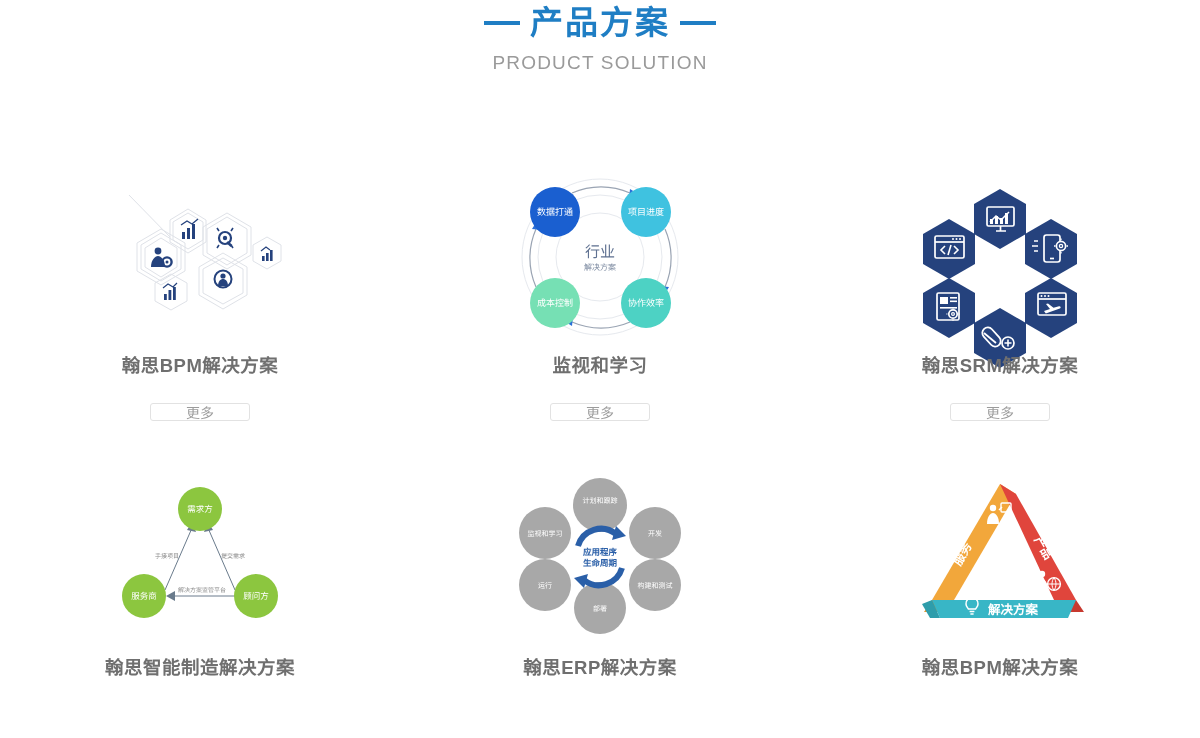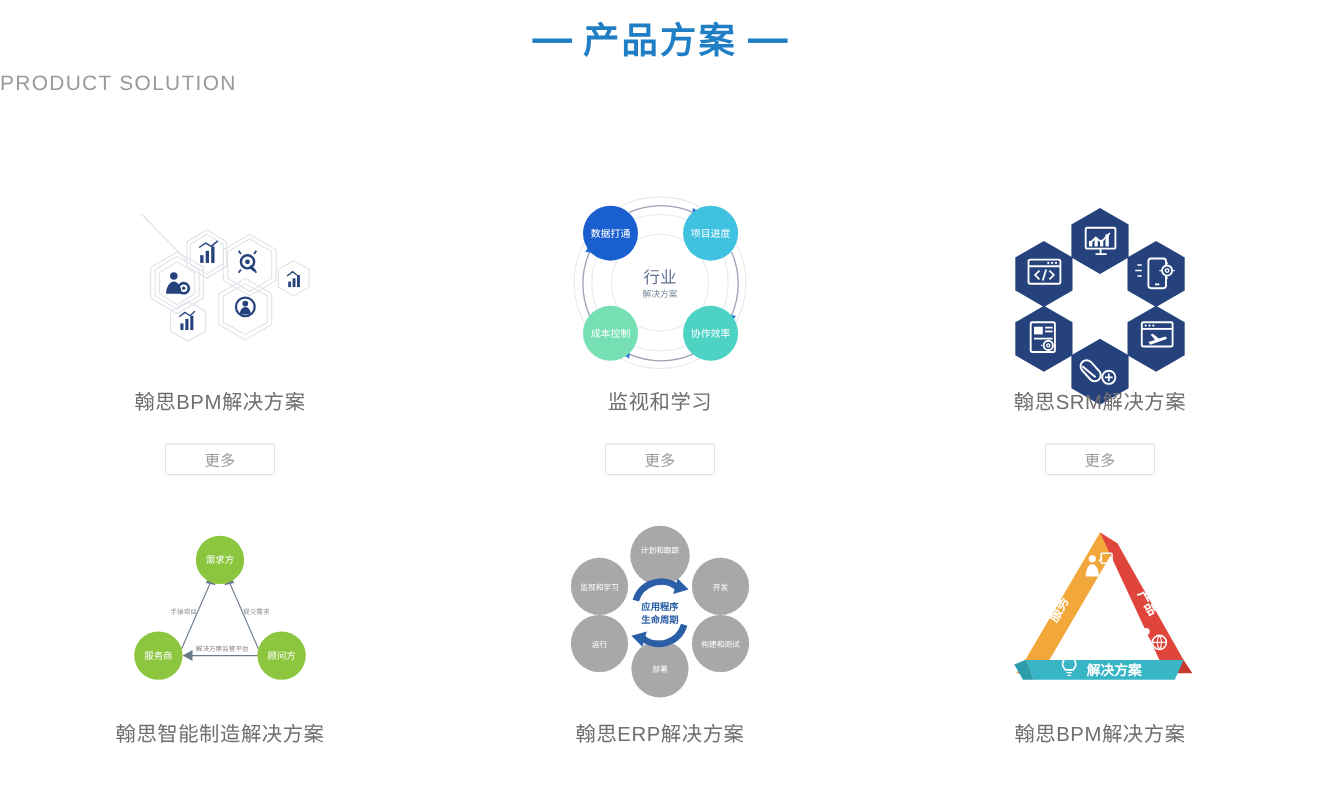--- a/index.html
+++ b/index.html
@@ -7,21 +7,21 @@
   html, body {
     margin: 0; padding: 0;
     width: 1200px; height: 738px;
     background: #ffffff;
     font-family: "Liberation Sans", "DejaVu Sans", sans-serif;
     overflow: hidden;
   }
   .page { position: relative; width: 1200px; height: 738px; background:#fff; }
 
   
-  .header { width: 100%; padding-top: 20px; }
+  .header { width: 100%; text-align: center; padding-top: 6px; }
   .title-row {
     display: flex; align-items: center; justify-content: center; gap: 10px;
   }
   .title-rule { width: 36px; height: 4px; background: #1f7ec4; display:block; }
   .main-title {
     font-size: 33px; font-weight: 700; color: #1f7ec4;
     letter-spacing: 2px; line-height: 1;
   }
   .sub-title {
     margin-top: 13px; font-size: 19px; color: #9a9a9a;
@@ -40,26 +40,26 @@
   }
   .card {
     display: flex; flex-direction: column; align-items: center;
     padding-top: 10px;
   }
   .icon-box {
     width: 190px; height: 175px;
     display: flex; align-items: center; justify-content: center;
   }
   .card-title {
-    font-size: 18.5px; font-weight: 400; color: #6f6f6f;
+    font-size: 18.5px; font-weight: 700; color: #6f6f6f;
     margin-top: 6px; letter-spacing: .5px;
   }
   .more-btn {
     margin-top: 26px;
-    width: 100px; height: 29px;
+    width: 100px; height: 18px;
     background: #fff; border: 1px solid #e2e2e2; border-radius: 3px;
     color: #9b9b9b; font-size: 14px;
     display: flex; align-items: center; justify-content: center;
     cursor: pointer; font-family: inherit;
   }
 
   .row2 .icon-box { height: 165px; }
   .row2 .card-title { margin-top: 18px; }
 
   svg { display: block; overflow: visible; }

